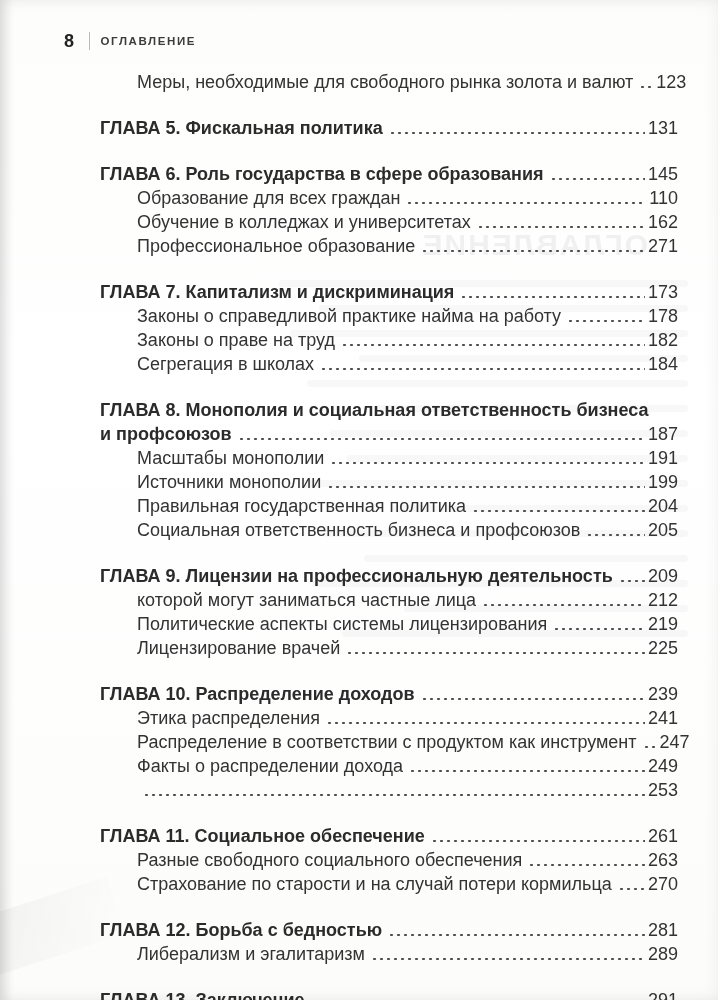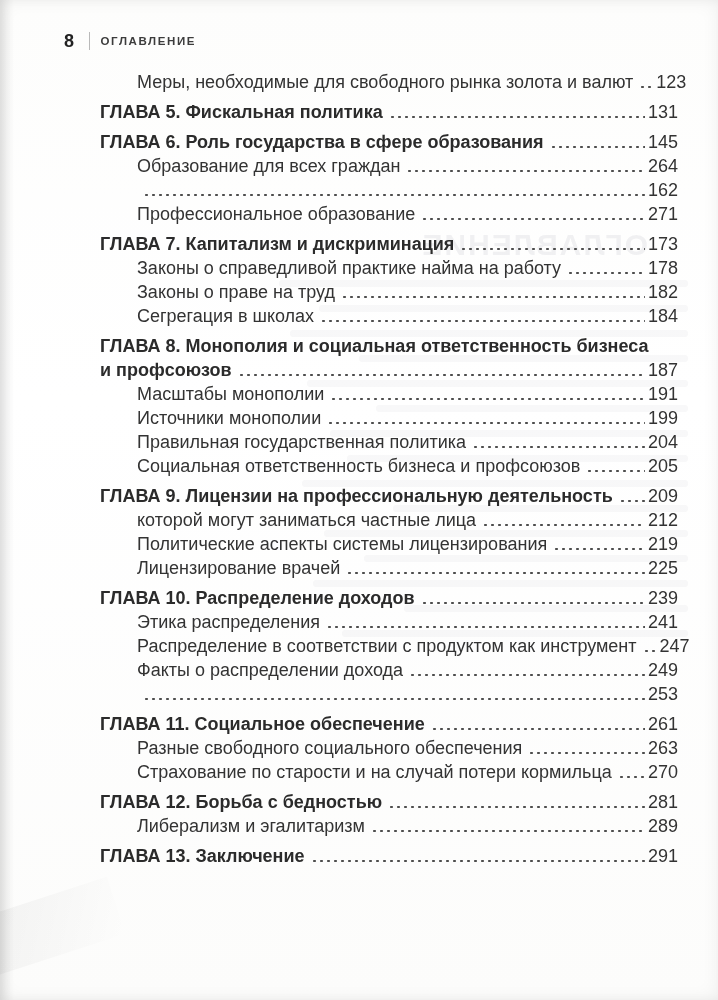--- a/index.html
+++ b/index.html
@@ -73,21 +73,21 @@
   
   .toc {
     position: absolute;
     top: 70px; left: 100px;
     width: 578px;
     font-size: 18px;
     line-height: 24px;
     color: #333;
   }
   .entry { position: relative; }
-  .entry.chapter { margin-top: 6px; font-weight: bold; color: #2b2b2b; }
+  .entry.chapter { margin-top: 22px; font-weight: bold; color: #2b2b2b; }
   .entry.sub { padding-left: 37px; font-weight: normal; }
   .line { display: flex; align-items: baseline; }
   .title { white-space: nowrap; }
   .leader {
     flex: 1 1 auto;
     min-width: 14px;
     height: 4px;
     align-self: flex-end;
     margin: 0 3px 5px 6px;
     background-image: radial-gradient(circle, #4d4d4d 1.05px, rgba(0,0,0,0) 1.45px);
@@ -154,25 +154,26 @@
         <div class="line">
           <span class="title">ГЛАВА 6. Роль государства в сфере образования</span>
           <span class="leader"></span>
           <span class="pagenum">145</span>
         </div>
       </div>
       <div class="entry sub">
         <div class="line">
           <span class="title">Образование для всех граждан</span>
           <span class="leader"></span>
-          <span class="pagenum">264</span>
-        </div>
-      </div>
-      <div class="entry sub">
-        <div class="line">
+          <span class="pagenum">110</span>
+        </div>
+      </div>
+      <div class="entry sub">
+        <div class="line">
+          <span class="title">Обучение в колледжах и университетах</span>
           <span class="leader"></span>
           <span class="pagenum">162</span>
         </div>
       </div>
       <div class="entry sub">
         <div class="line">
           <span class="title">Профессиональное образование</span>
           <span class="leader"></span>
           <span class="pagenum">271</span>
         </div>

